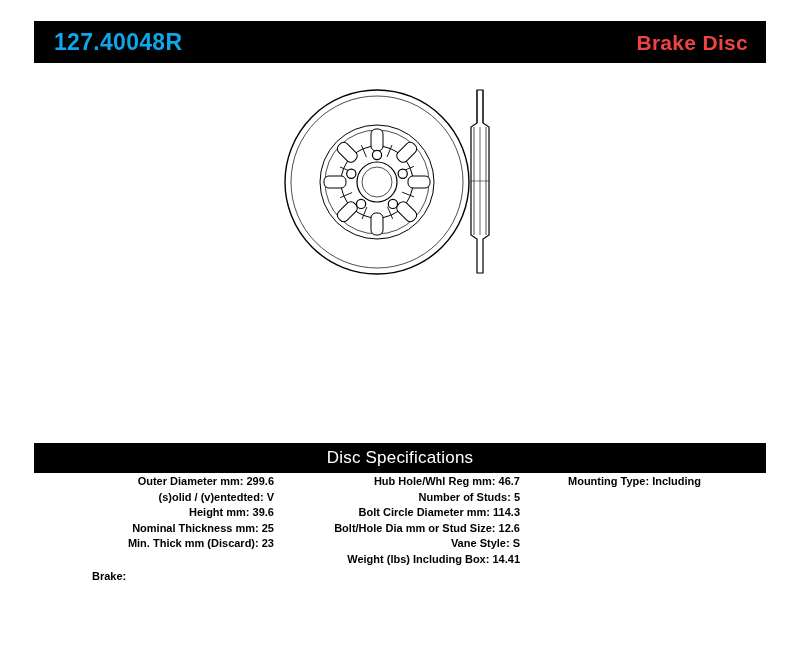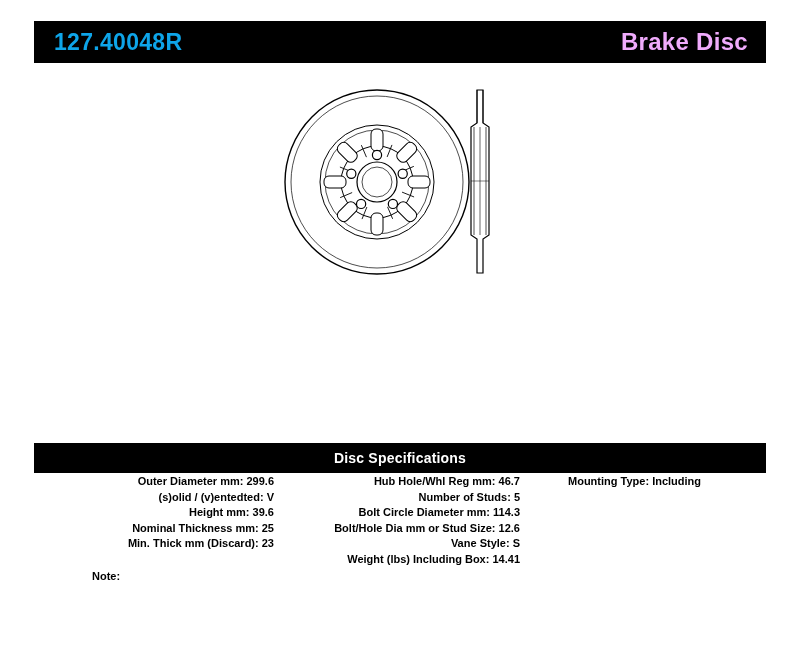--- a/index.html
+++ b/index.html
@@ -31,22 +31,22 @@
     padding: 0 18px 0 20px;
   }
   .part-number {
     color: #0ea5e9;
     font-size: 23px;
     font-weight: bold;
     letter-spacing: 0.3px;
     line-height: 1;
   }
   .product-type {
-    color: #f0abfc;
-    font-size: 24px;
+    color: #ef4444;
+    font-size: 21px;
     font-weight: bold;
     letter-spacing: 0.3px;
     line-height: 1;
   }
 
   
   .illustration {
     position: absolute;
     left: 280px;
     top: 85px;
@@ -61,22 +61,22 @@
     top: 443px;
     width: 732px;
     height: 30px;
     background: #000000;
     display: flex;
     align-items: center;
     justify-content: center;
   }
   .specs-bar span {
     color: #ffffff;
-    font-size: 14px;
-    font-weight: bold;
+    font-size: 17px;
+    font-weight: normal;
     letter-spacing: 0.2px;
   }
 
   
   .specs-area {
     position: absolute;
     left: 34px;
     top: 474px;
     width: 732px;
     height: 110px;
@@ -266,15 +266,15 @@
   <div class="col col-right">
     <div class="spec-row">
       <span class="label">Mounting Type:</span>
       <span class="value">Including</span>
     </div>
   </div>
 
 </div>
 
 <div class="note">
-  <span>Note:</span>
+  <span>Brake:</span>
   <span></span>
 </div>
 
 </body></html>

